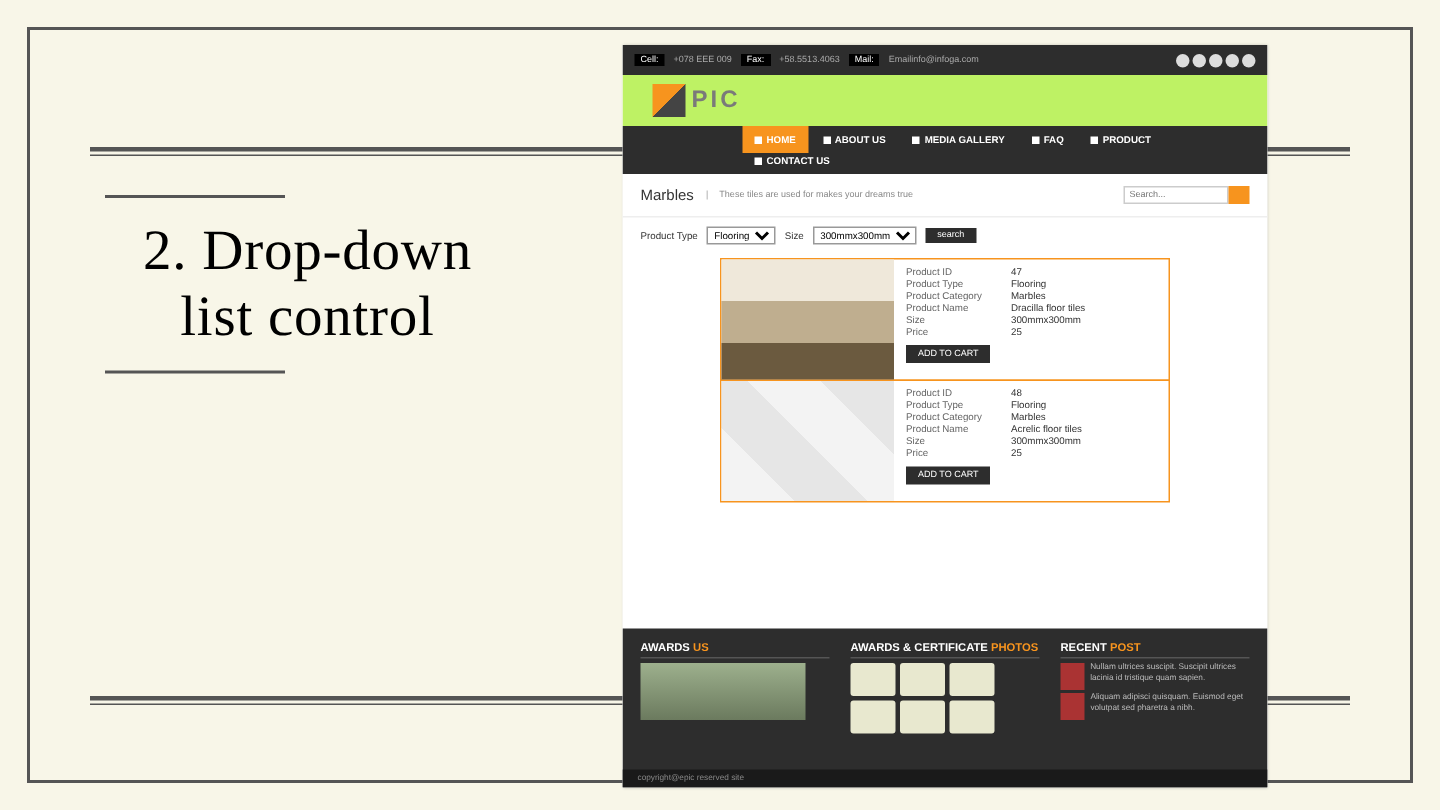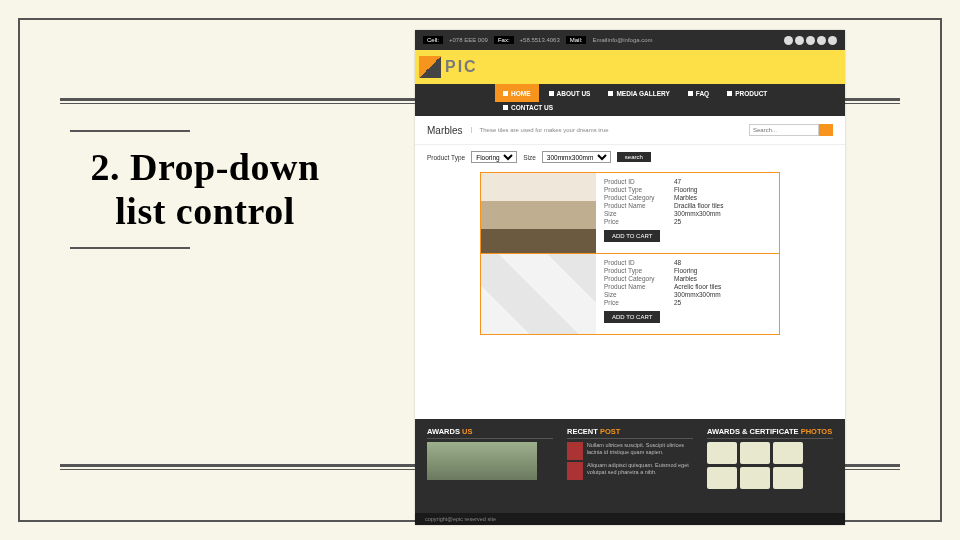--- a/index.html
+++ b/index.html
@@ -3,32 +3,32 @@
 <meta charset="utf-8">
 <style>
   *{box-sizing:border-box;margin:0;padding:0}
   body{background:#f8f6e8;width:960px;height:540px;font-family:Georgia,serif;position:relative;overflow:hidden}
   .slide-border{position:absolute;top:18px;bottom:18px;left:18px;right:18px;border:2px solid #555}
   .hline-top{position:absolute;top:98px;left:60px;right:60px;height:0;border-top:3px solid #555;border-bottom:1px solid #555;padding-top:2px;box-sizing:content-box}
   .hline-bot{position:absolute;top:464px;left:60px;right:60px;height:0;border-top:3px solid #555;border-bottom:1px solid #555;padding-top:2px;box-sizing:content-box}
 
   .title-zone{position:absolute;left:70px;top:130px;width:270px}
   .title-zone .tl{width:120px;height:2px;background:#555;margin-bottom:14px}
-  .title-zone h1{font-size:38px;font-weight:700;text-align:center;line-height:1.15;letter-spacing:.5px}
+  .title-zone h1{font-size:38px;font-weight:400;text-align:center;line-height:1.15;letter-spacing:.5px}
   .title-zone .bl{width:120px;height:2px;background:#555;margin-top:14px}
 
   .shot{position:absolute;left:415px;top:30px;width:430px;height:495px;background:#fff;font-family:Arial,Helvetica,sans-serif;font-size:7px;color:#333;box-shadow:0 0 2px rgba(0,0,0,.2);overflow:hidden}
 
   .topbar{background:#2d2d2d;height:20px;display:flex;align-items:center;padding:0 8px;gap:6px}
   .topbar .lbl{color:#fff;background:#000;padding:1px 4px;font-size:6px}
   .topbar .val{color:#aaa;font-size:6px}
   .topbar .social{margin-left:auto;display:flex;gap:2px}
   .topbar .social span{width:9px;height:9px;border-radius:50%;background:#ddd;display:inline-block}
 
-  .logo-row{background:#fde047;height:34px;display:flex;align-items:center;padding:0 4px}
+  .logo-row{background:#bef264;height:34px;display:flex;align-items:center;padding:0 20px}
   .logo-mark{width:22px;height:22px;background:linear-gradient(135deg,#f7941e 50%,#444 50%)}
   .logo-txt{color:#7a7a7a;font-size:16px;font-weight:bold;letter-spacing:2px;margin-left:4px}
 
   .nav{background:#2d2d2d;height:18px;display:flex;padding-left:80px;gap:2px}
   .nav span{color:#fff;font-size:6.5px;padding:3px 8px;display:flex;align-items:center;gap:3px}
   .nav span.active{background:#f7941e}
   .navicon{width:5px;height:5px;background:#fff;display:inline-block}
   .nav2{background:#2d2d2d;height:14px;padding-left:80px}
   .nav2 span{color:#fff;font-size:6.5px;padding:2px 8px;display:inline-flex;align-items:center;gap:3px}
 
@@ -187,37 +187,37 @@
       </div>
     </div>
   </div>
 
   <div class="footer">
     <div class="fcol">
       <h3><span>AWARDS </span><b>US</b></h3>
       <div class="thumb"></div>
     </div>
     <div class="fcol">
+      <h3><span>AWARDS &amp; CERTIFICATE </span><b>PHOTOS</b></h3>
+      <div class="badges">
+        <span></span>
+        <span></span>
+        <span></span>
+        <span></span>
+        <span></span>
+        <span></span>
+      </div>
+    </div>
+    <div class="fcol">
       <h3><span>RECENT </span><b>POST</b></h3>
       <div class="rp-item">
           <div class="t"></div>
           <div class="x">Nullam ultrices suscipit. Suscipit ultrices lacinia id tristique quam sapien.</div>
         </div>
       <div class="rp-item">
           <div class="t"></div>
           <div class="x">Aliquam adipisci quisquam. Euismod eget volutpat sed pharetra a nibh.</div>
         </div>
     </div>
-    <div class="fcol">
-      <h3><span>AWARDS &amp; CERTIFICATE </span><b>PHOTOS</b></h3>
-      <div class="badges">
-        <span></span>
-        <span></span>
-        <span></span>
-        <span></span>
-        <span></span>
-        <span></span>
-      </div>
-    </div>
     <div class="copy">copyright@epic reserved site</div>
   </div>
 
 </div>
 
 </body></html>

